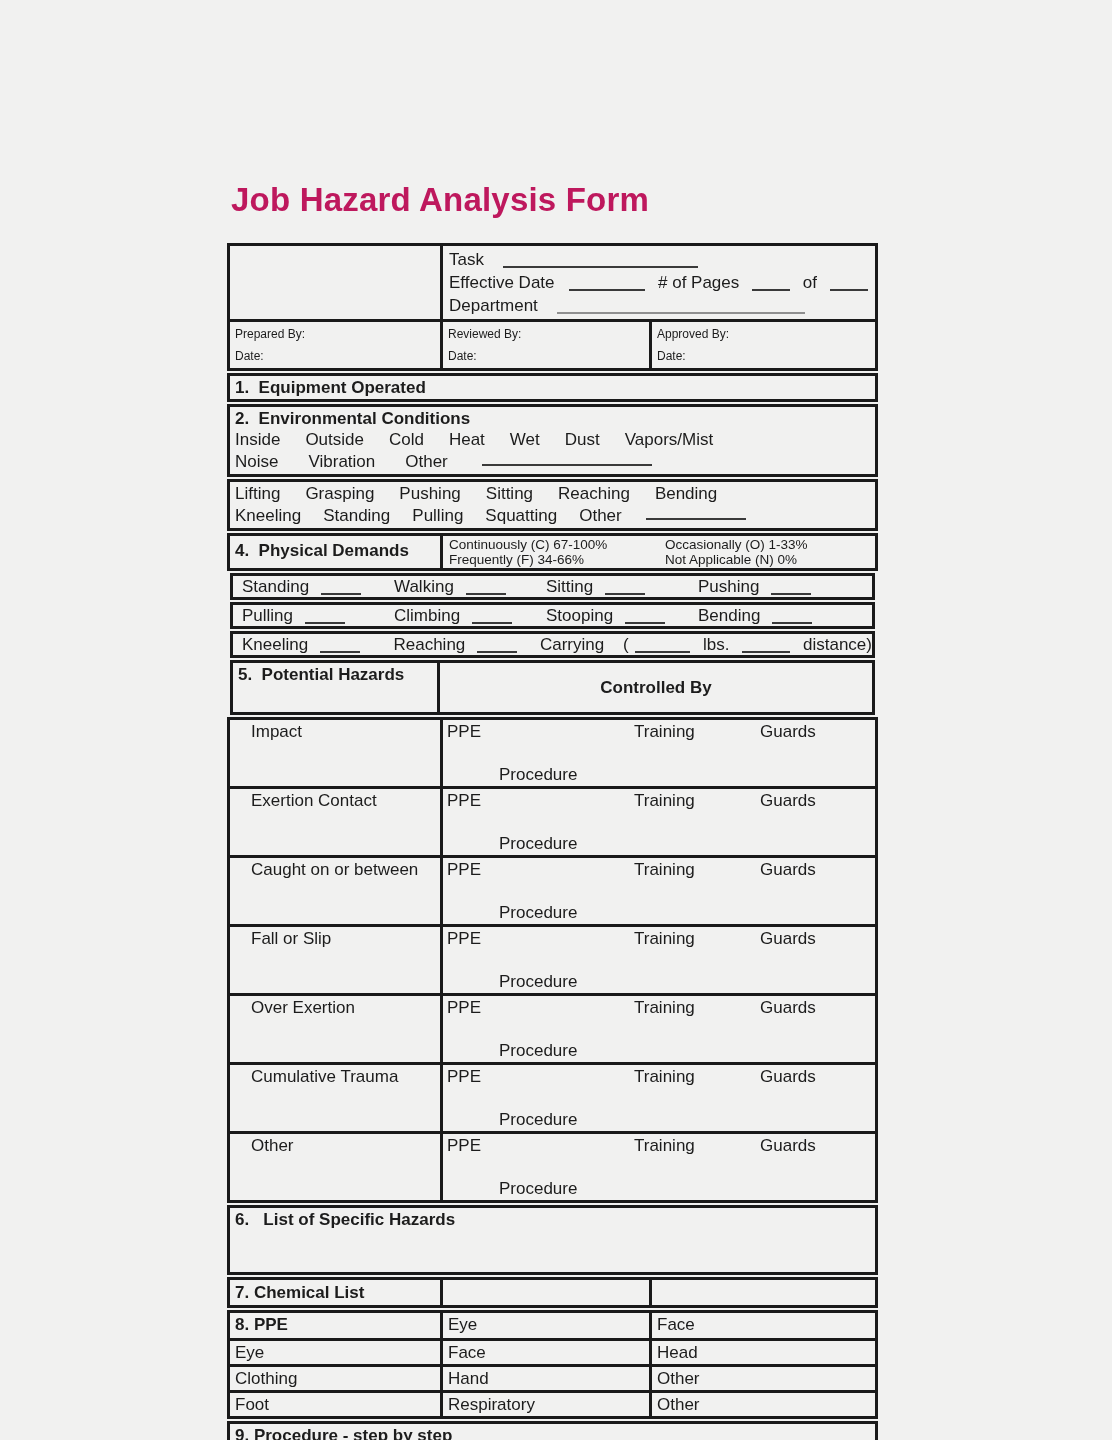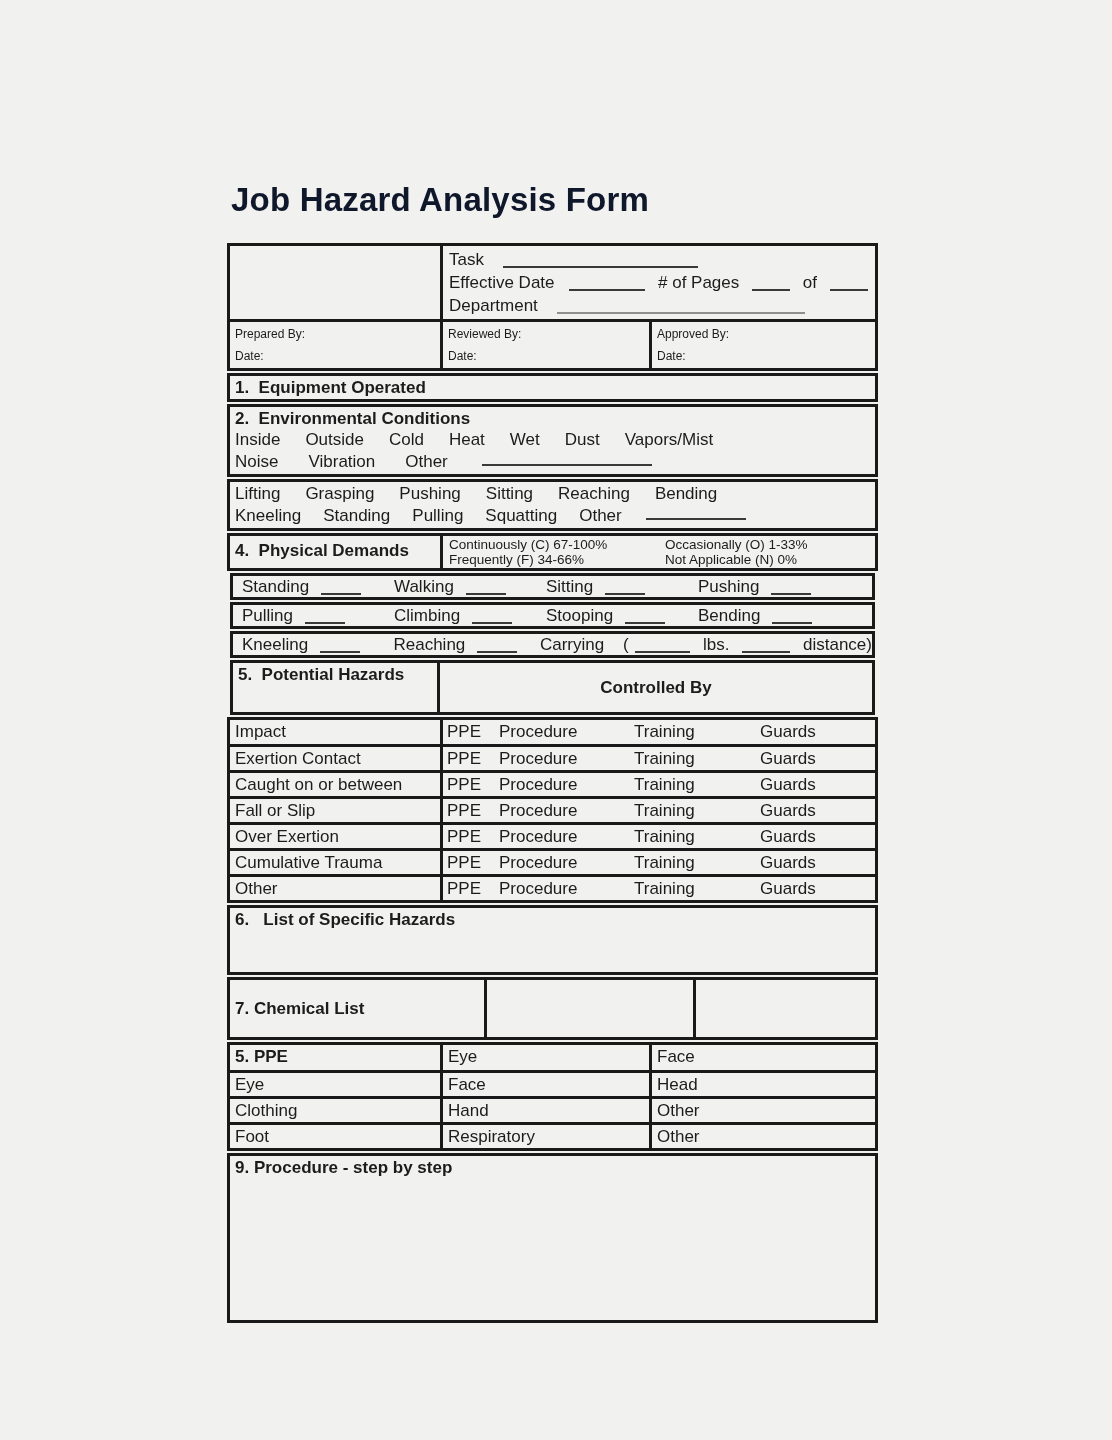--- a/index.html
+++ b/index.html
@@ -6,21 +6,21 @@
   html,body { margin:0; padding:0; }
   body {
     width:1112px; height:1440px;
     background:#f1f1f0;
     font-family:"Liberation Sans", sans-serif;
     color:#1c1c1c;
   }
   .page { position:relative; width:1112px; height:1440px; overflow:hidden; }
   .title {
     position:absolute; left:231px; top:181px; margin:0;
-    font-size:33px; font-weight:bold; letter-spacing:0.2px; color:#0f172a;
+    font-size:33px; font-weight:bold; letter-spacing:0.2px; color:#be185d;
   }
   .form { position:absolute; left:227px; top:243px; width:651px; }
   .box { border:3px solid #1a1a1a; margin-top:2px; }
   .box:first-child { margin-top:0; }
   .heading { font-weight:bold; font-size:17px; line-height:21px; white-space:pre-wrap; }
   .pad { padding:1px 5px; }
 
   
   .r1 { display:flex; border-bottom:3px solid #1a1a1a; min-height:71px; }
   .r1 .c1 { width:213px; border-right:3px solid #1a1a1a; }
@@ -56,31 +56,31 @@
   .pcell.last { flex:1; }
   .pcell .blank { width:40px; margin-left:12px; }
   .carry { flex:1; padding:1px 0 1px 4px; white-space:nowrap; }
   .carry .blank { width:50px; }
   .s5left { width:207px; border-right:3px solid #1a1a1a; padding:1px 5px; }
   .s5right { flex:1; text-align:center; font-weight:bold; font-size:17px; padding:15px 0; }
 
   
   .hrow { display:flex; border-top:3px solid #1a1a1a; min-height:24px; }
   .hrow:first-child { border-top:none; }
-  .hname { width:213px; border-right:3px solid #1a1a1a; padding:1px 5px;
+  .hname { width:213px; border-right:3px solid #1a1a1a; padding:1px 21px;
            font-size:17px; line-height:21px; }
   .hctrls { flex:1; display:flex; padding:1px 0; font-size:17px; line-height:21px; }
   .hc0 { width:56px; padding-left:4px; }
-  .hc1 { width:135px; }
+  .hc1 { width:135px;margin-top:43px; }
   .hc2 { width:126px; }
   .hc3 { flex:1; }
 
   .s6 { min-height:70px; }
   .s7 { display:flex; min-height:30px; }
-  .s7 .c1 { width:257px; border-right:3px solid #1a1a1a; padding:18px 5px; }
+  .s7 .c1 { width:213px; border-right:3px solid #1a1a1a; padding:2px 5px; }
   .s7 .c2 { width:209px; border-right:3px solid #1a1a1a; }
   .s7 .c3 { flex:1; }
 
   .s8row { display:flex; border-top:3px solid #1a1a1a; min-height:25px; }
   .s8row:first-child { border-top:none; }
   .s8row .c1 { width:213px; border-right:3px solid #1a1a1a; padding:1px 5px;
                font-size:17px; line-height:21px; }
   .s8row .c2 { width:209px; border-right:3px solid #1a1a1a; padding:1px 5px;
                font-size:17px; line-height:21px; }
   .s8row .c3 { flex:1; padding:1px 5px; font-size:17px; line-height:21px; }
@@ -290,21 +290,21 @@
     </div>
 
     <div class="box s7">
       <div class="c1 heading">7. Chemical List</div>
       <div class="c2"></div>
       <div class="c3"></div>
     </div>
 
     <div class="box">
       <div class="s8row">
-        <div class="c1 heading">5. PPE</div>
+        <div class="c1 heading">8. PPE</div>
         <div class="c2">Eye</div>
         <div class="c3">Face</div>
       </div>
       <div class="s8row">
         <div class="c1">Eye</div>
         <div class="c2">Face</div>
         <div class="c3">Head</div>
       </div>
       <div class="s8row">
         <div class="c1">Clothing</div>

